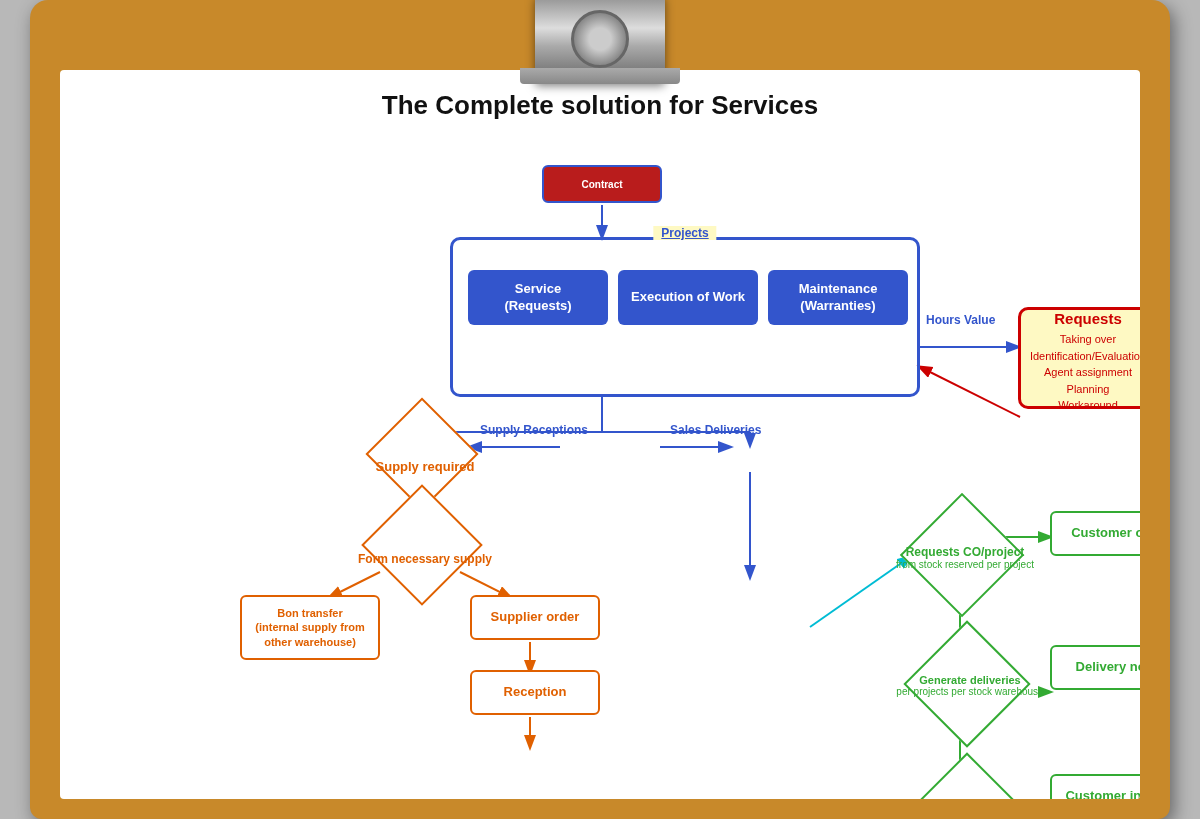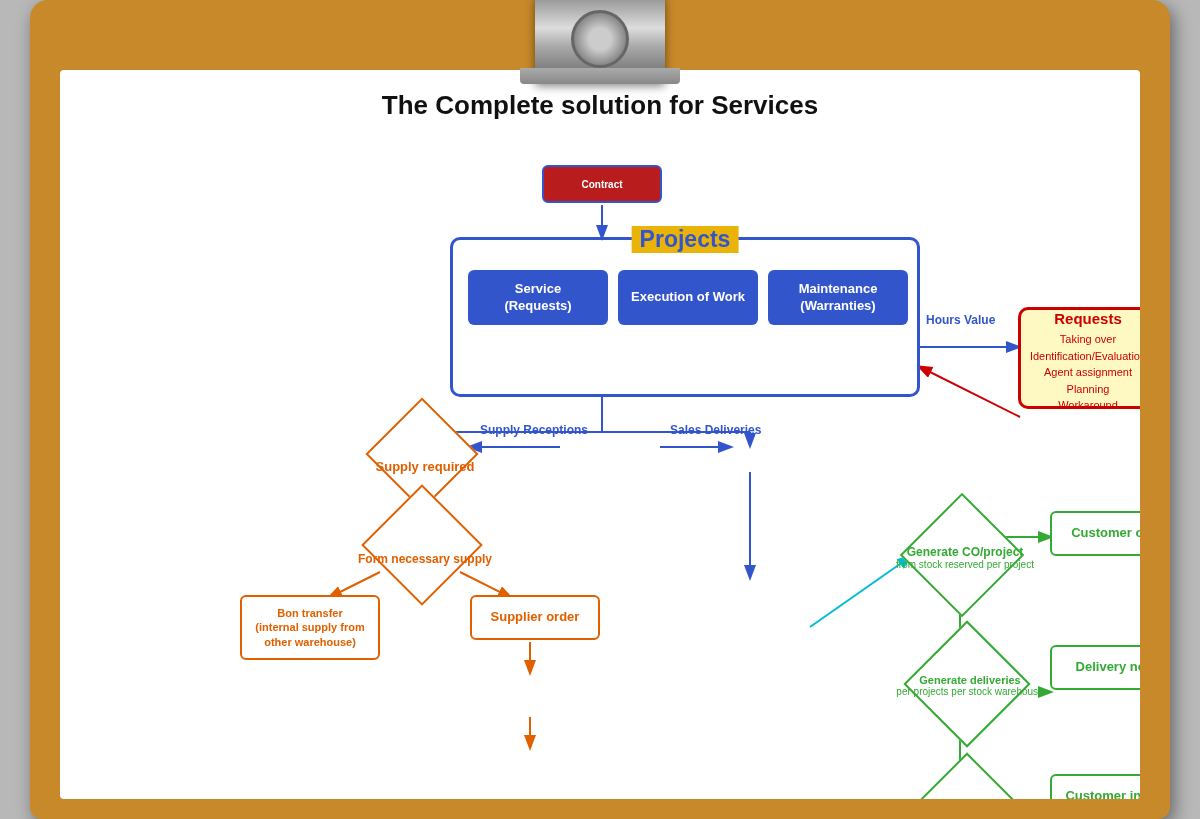--- a/index.html
+++ b/index.html
@@ -186,21 +186,21 @@
         <line x1="350" y1="295" x2="350" y2="308" stroke="#3355cc" stroke-width="2" marker-end="url(#arrowBlue)"></line>
         <line x1="512" y1="295" x2="660" y2="295" stroke="#3355cc" stroke-width="2"></line>
         <line x1="660" y1="295" x2="660" y2="308" stroke="#3355cc" stroke-width="2" marker-end="url(#arrowBlue)"></line>
       </svg>
 
       <div class="box" style="left:452px;top:28px;width:120px;height:38px;background:#b91c1c;color:#fff;border:2px solid #3355cc;font-size:10px;font-weight:bold;">
         <span>Contract</span>
       </div>
 
       <div style="position:absolute;left:360px;top:100px;width:470px;height:160px;border:3px solid #3355cc;border-radius:10px;">
-        <div style="position:absolute;top:-14px;left:50%;transform:translateX(-50%);background:#eab308;padding:0 8px;font-size:23px;font-weight:bold;color:#3355cc;">Projects</div>
+        <div style="position:absolute;top:-14px;left:50%;transform:translateX(-50%);background:#fef9c3;padding:0 8px;font-size:12px;font-weight:bold;color:#3355cc;text-decoration:underline;">Projects</div>
 
         <div class="box" style="left:15px;top:30px;width:140px;height:55px;background:#3355cc;color:#fff;font-size:13px;white-space:pre-line;">
           <span>Service
 (Requests)</span>
         </div>
 
         <div class="box" style="left:165px;top:30px;width:140px;height:55px;background:#3355cc;color:#fff;font-size:13px;">
           <span>Execution of Work</span>
         </div>
 
@@ -249,27 +249,30 @@
       <div class="box" style="left:150px;top:458px;width:140px;height:65px;border:2px solid #e06000;color:#e06000;background:#fff;font-size:11px;white-space:pre-line;font-weight:bold;">
         <span>Bon transfer
 (internal supply from
 other warehouse)</span>
       </div>
 
       <div class="box" style="left:380px;top:458px;width:130px;height:45px;border:2px solid #e06000;color:#e06000;background:#fff;font-size:13px;font-weight:bold;">
         <span>Supplier order</span>
       </div>
 
+      <div class="box" style="left:380px;top:533px;width:130px;height:45px;border:2px solid #e06000;color:#e06000;background:#fff;font-size:13px;font-weight:bold;">
+        <span>Reception</span>
+      </div>
 
 
 
       <div class="diamond" style="left:800px;top:370px;width:150px;height:100px;">
         <div class="diamond-inner" style="width:88px;height:88px;border-color:#33aa33;border-width:2px;background:#fff;top:4px;left:28px;"></div>
         <div style="position:relative;z-index:2;text-align:center;">
-          <div style="font-size:12px;font-weight:bold;color:#33aa33;">Generate
+          <div style="font-size:12px;font-weight:bold;color:#33aa33;">Requests
 CO/project</div>
           <div style="font-size:10px;color:#33aa33;">from stock reserved
 per project</div>
         </div>
       </div>
 
       <div class="box" style="left:960px;top:374px;width:140px;height:45px;border:2px solid #33aa33;color:#33aa33;background:#fff;font-size:13px;font-weight:bold;">
         <span>Customer order</span>
       </div>
 

